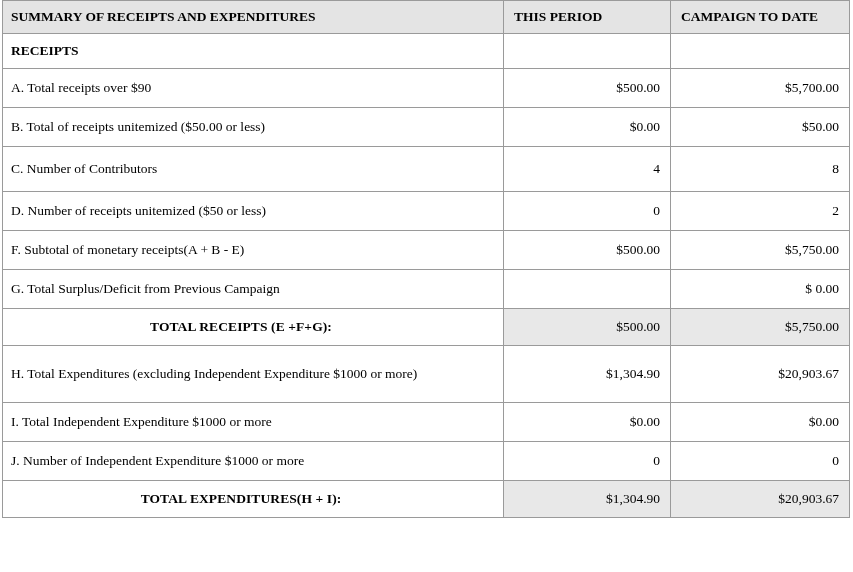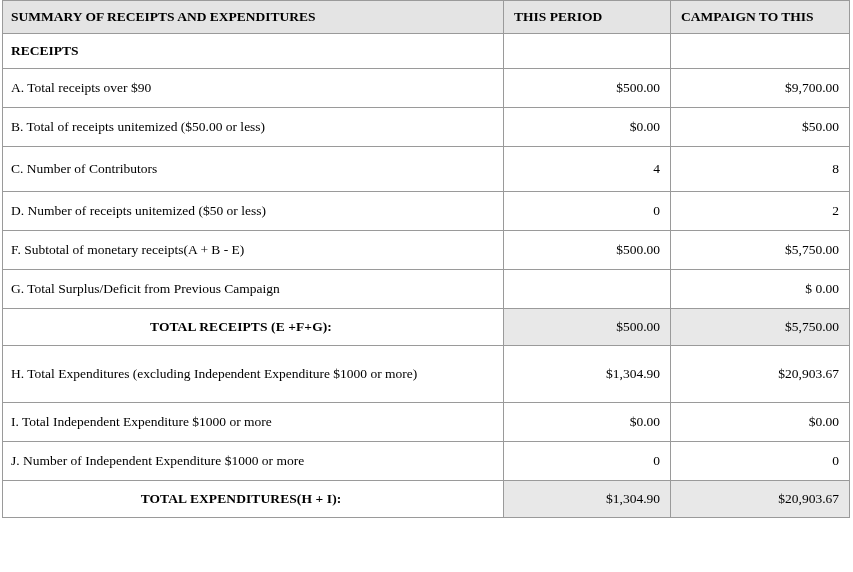--- a/index.html
+++ b/index.html
@@ -96,33 +96,33 @@
 <table id="summary-table">
   <colgroup>
     <col class="c-label">
     <col class="c-period">
     <col class="c-todate">
   </colgroup>
   <thead>
     <tr>
       <th class="th-label">SUMMARY OF RECEIPTS AND EXPENDITURES</th>
       <th class="th-period">THIS PERIOD</th>
-      <th class="th-todate">CAMPAIGN TO THIS</th>
+      <th class="th-todate">CAMPAIGN TO DATE</th>
     </tr>
   </thead>
   <tbody id="table-body">
       <tr class="section">
         <td class="label">RECEIPTS</td>
         <td class="num"></td>
         <td class="num"></td>
       </tr>
       <tr class="item">
         <td class="label">A.  Total receipts over $90</td>
         <td class="num">$500.00</td>
-        <td class="num">$9,700.00</td>
+        <td class="num">$5,700.00</td>
       </tr>
       <tr class="item">
         <td class="label">B.  Total of receipts unitemized ($50.00 or less)</td>
         <td class="num">$0.00</td>
         <td class="num">$50.00</td>
       </tr>
       <tr class="item-tall">
         <td class="label">C.  Number of Contributors</td>
         <td class="num">4</td>
         <td class="num">8</td>

